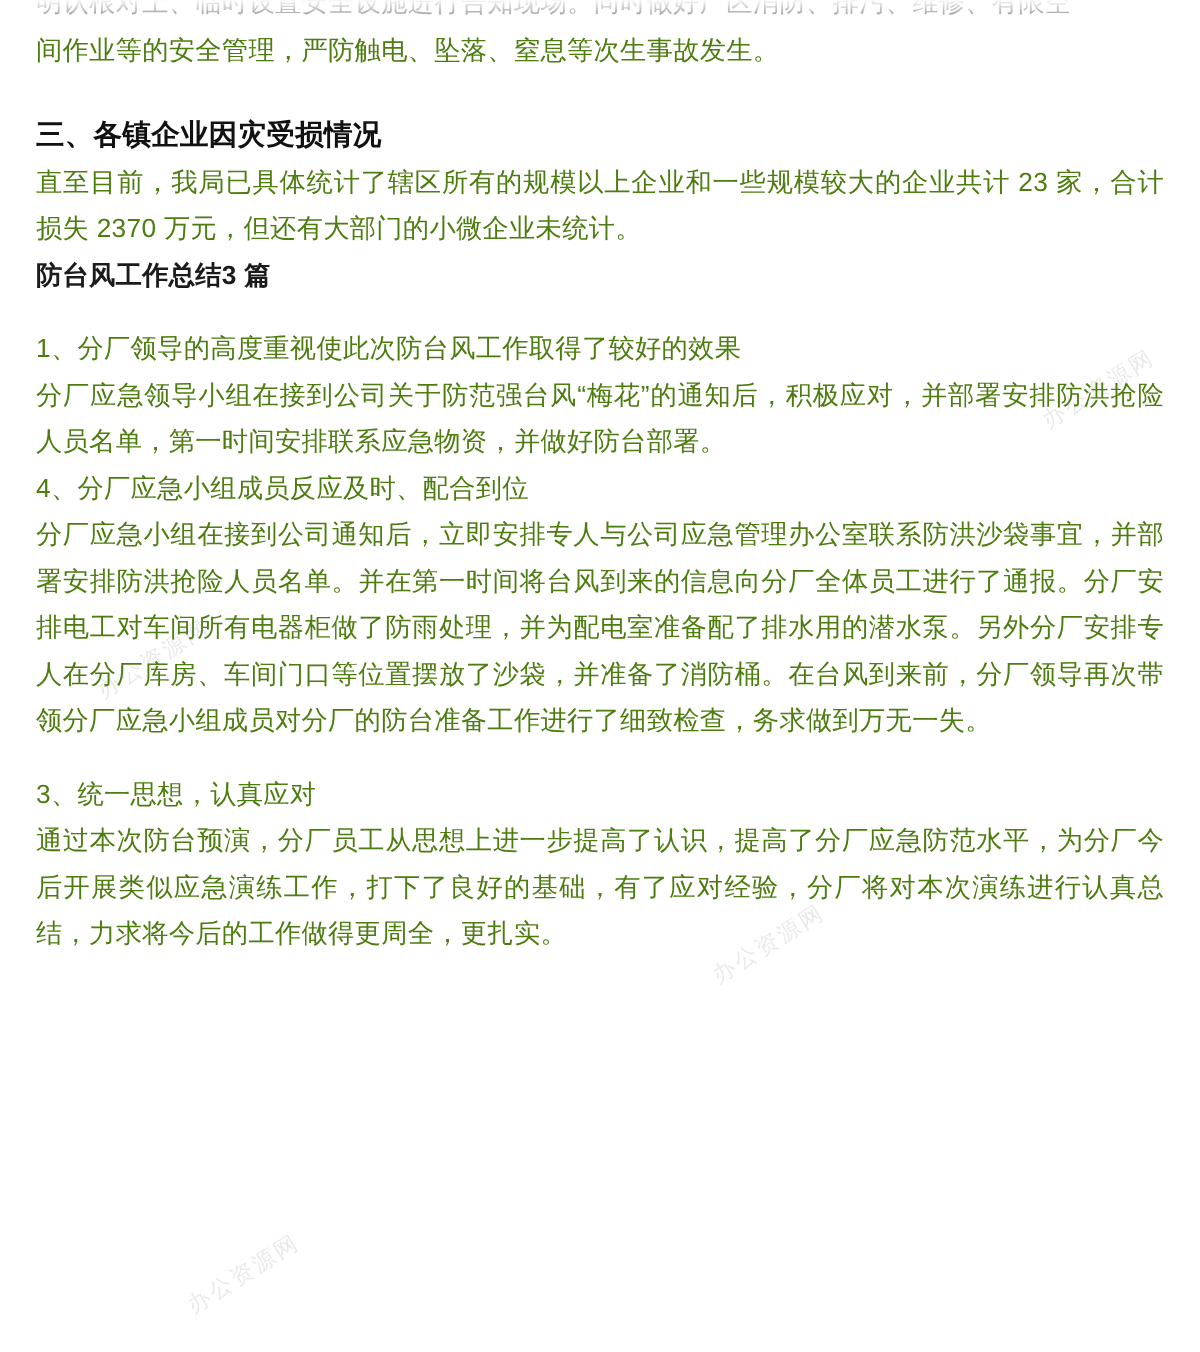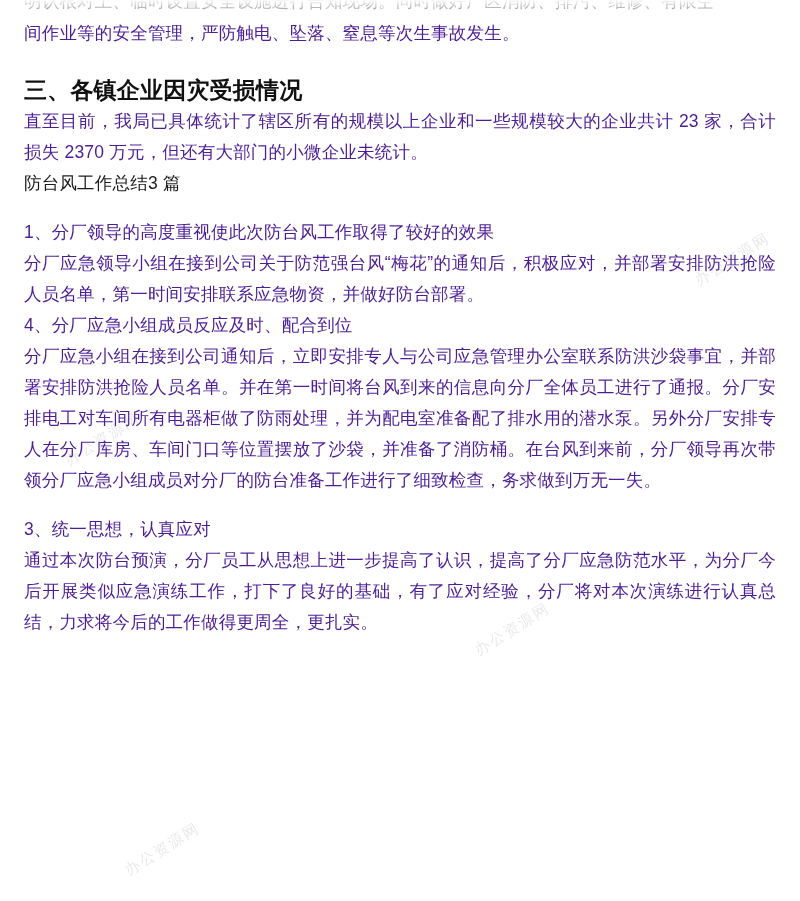--- a/index.html
+++ b/index.html
@@ -25,21 +25,21 @@
   .doc-body {
     padding-top: 0;
   }
   p {
     margin: 0;
     font-size: 17.5px;
     line-height: 31px;
     letter-spacing: 0.2px;
     text-align: justify;
     text-justify: inter-ideograph;
-    color: #4c1d95;
+    color: #4d7c0f;
   }
   .clipped-top {
     position: relative;
     height: 18px;
     overflow: hidden;
     margin-bottom: 0;
   }
   .clipped-top p {
     position: relative;
     top: -14px;
@@ -48,32 +48,32 @@
   .fade-mask {
     position: absolute;
     left: 0;
     top: 0;
     width: 800px;
     height: 16px;
     background: linear-gradient(to bottom, rgba(255,255,255,0.96) 0%, rgba(255,255,255,0.55) 55%, rgba(255,255,255,0) 100%);
     pointer-events: none;
   }
   .heading {
-    font-size: 23px;
+    font-size: 19px;
     line-height: 31px;
     font-weight: 700;
     margin: 0;
     color: #111111;
   }
   .spacer-lg { height: 26px; }
   .spacer-md { height: 18px; }
   .sub-heading {
     font-size: 17.5px;
     line-height: 31px;
-    font-weight: 400;
+    font-weight: 700;
     color: #1b1b1b;
   }
   .wm {
     position: absolute;
     color: rgba(120,120,120,0.16);
     font-size: 15px;
     letter-spacing: 2px;
     transform: rotate(-32deg);
     white-space: nowrap;
     pointer-events: none;

